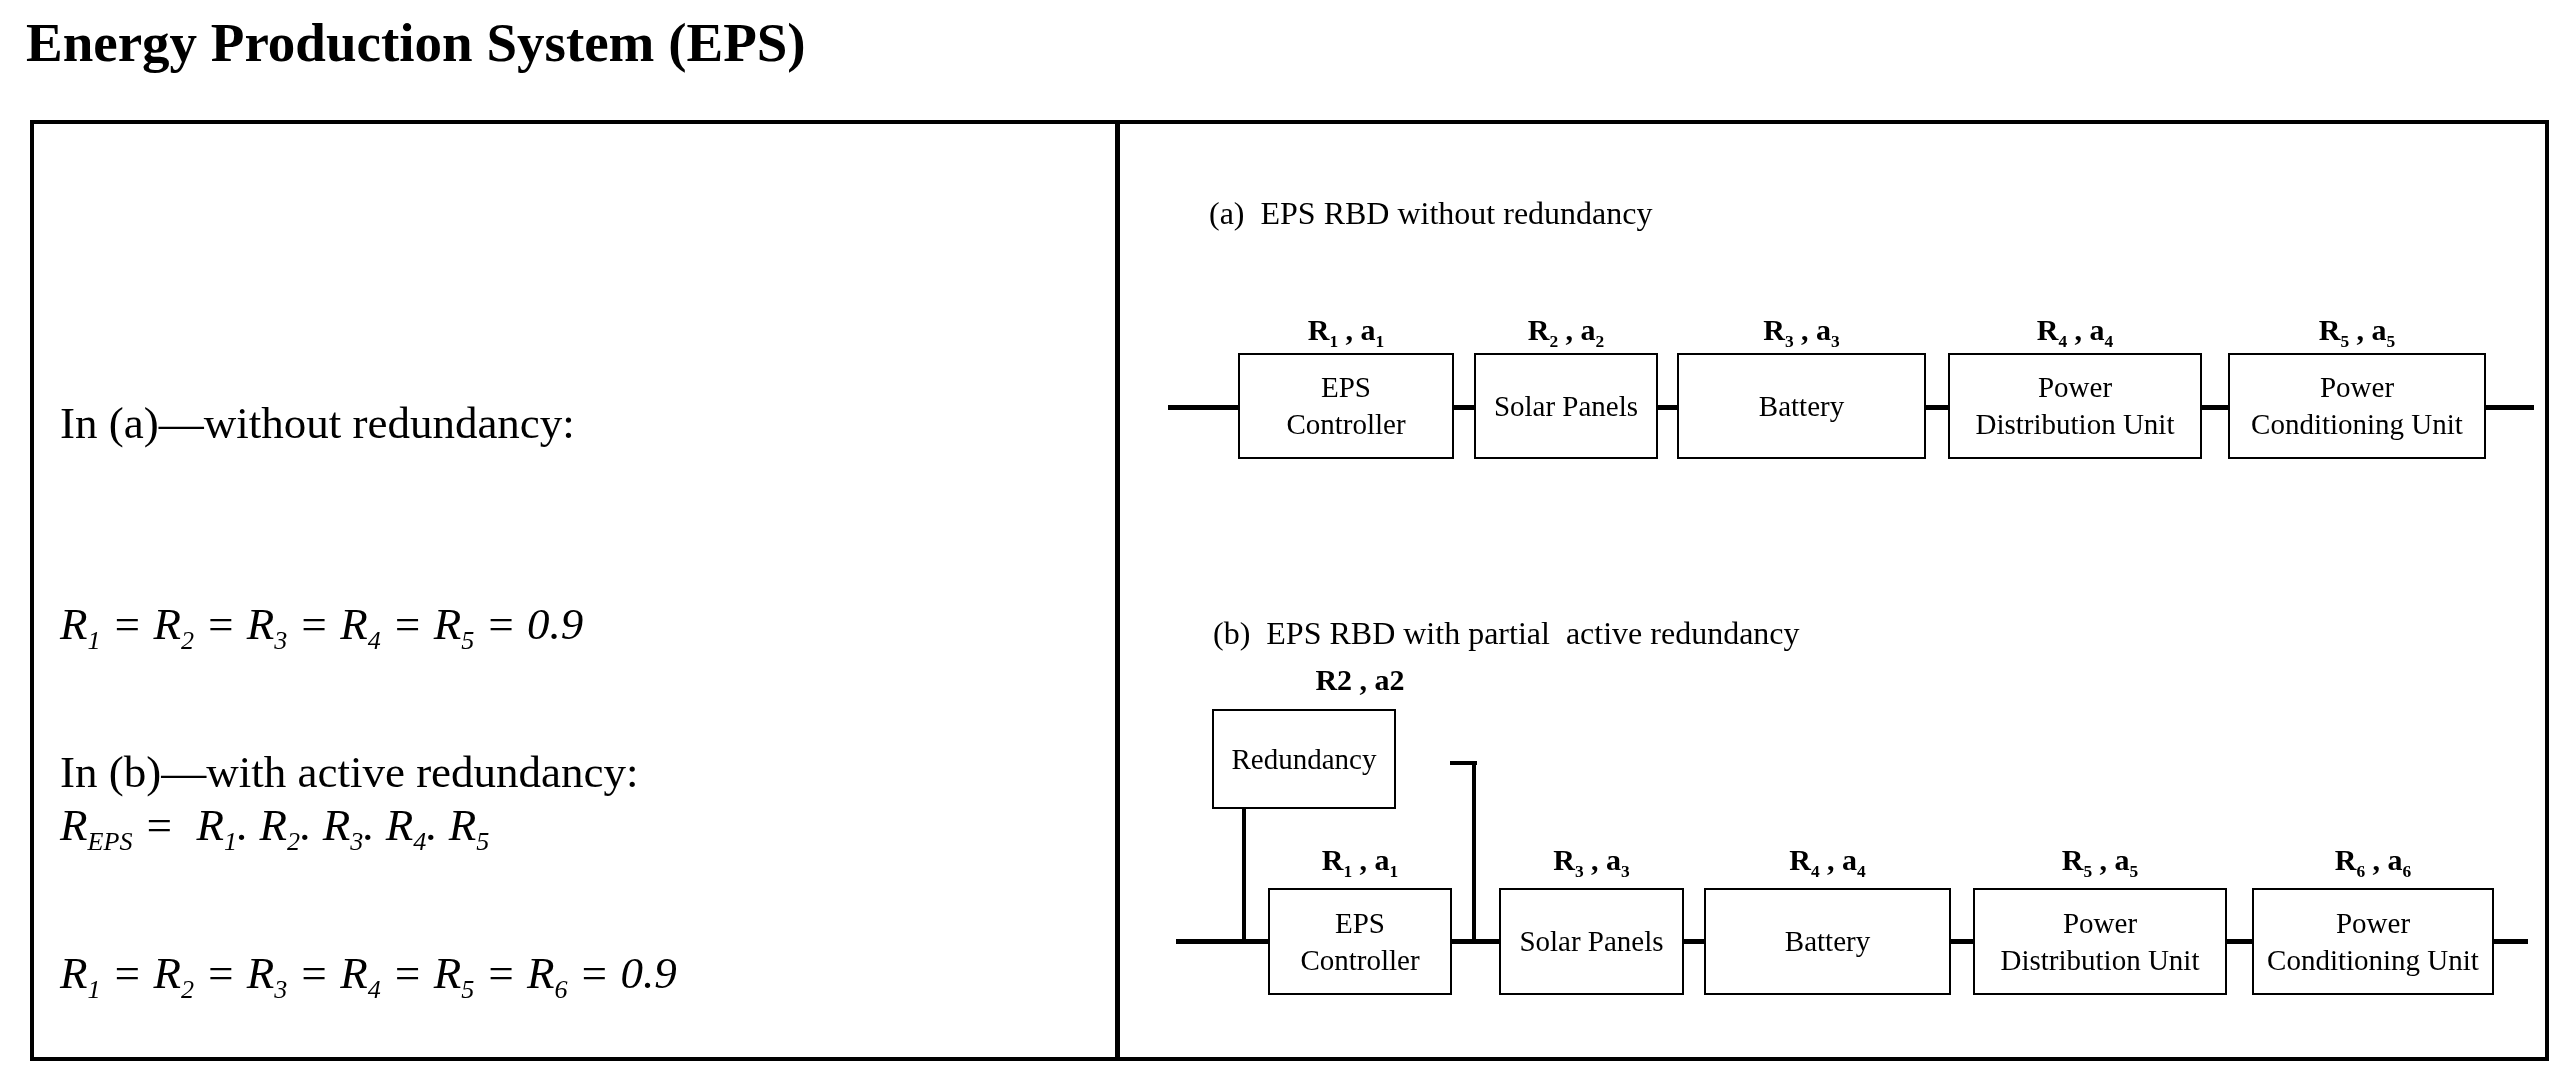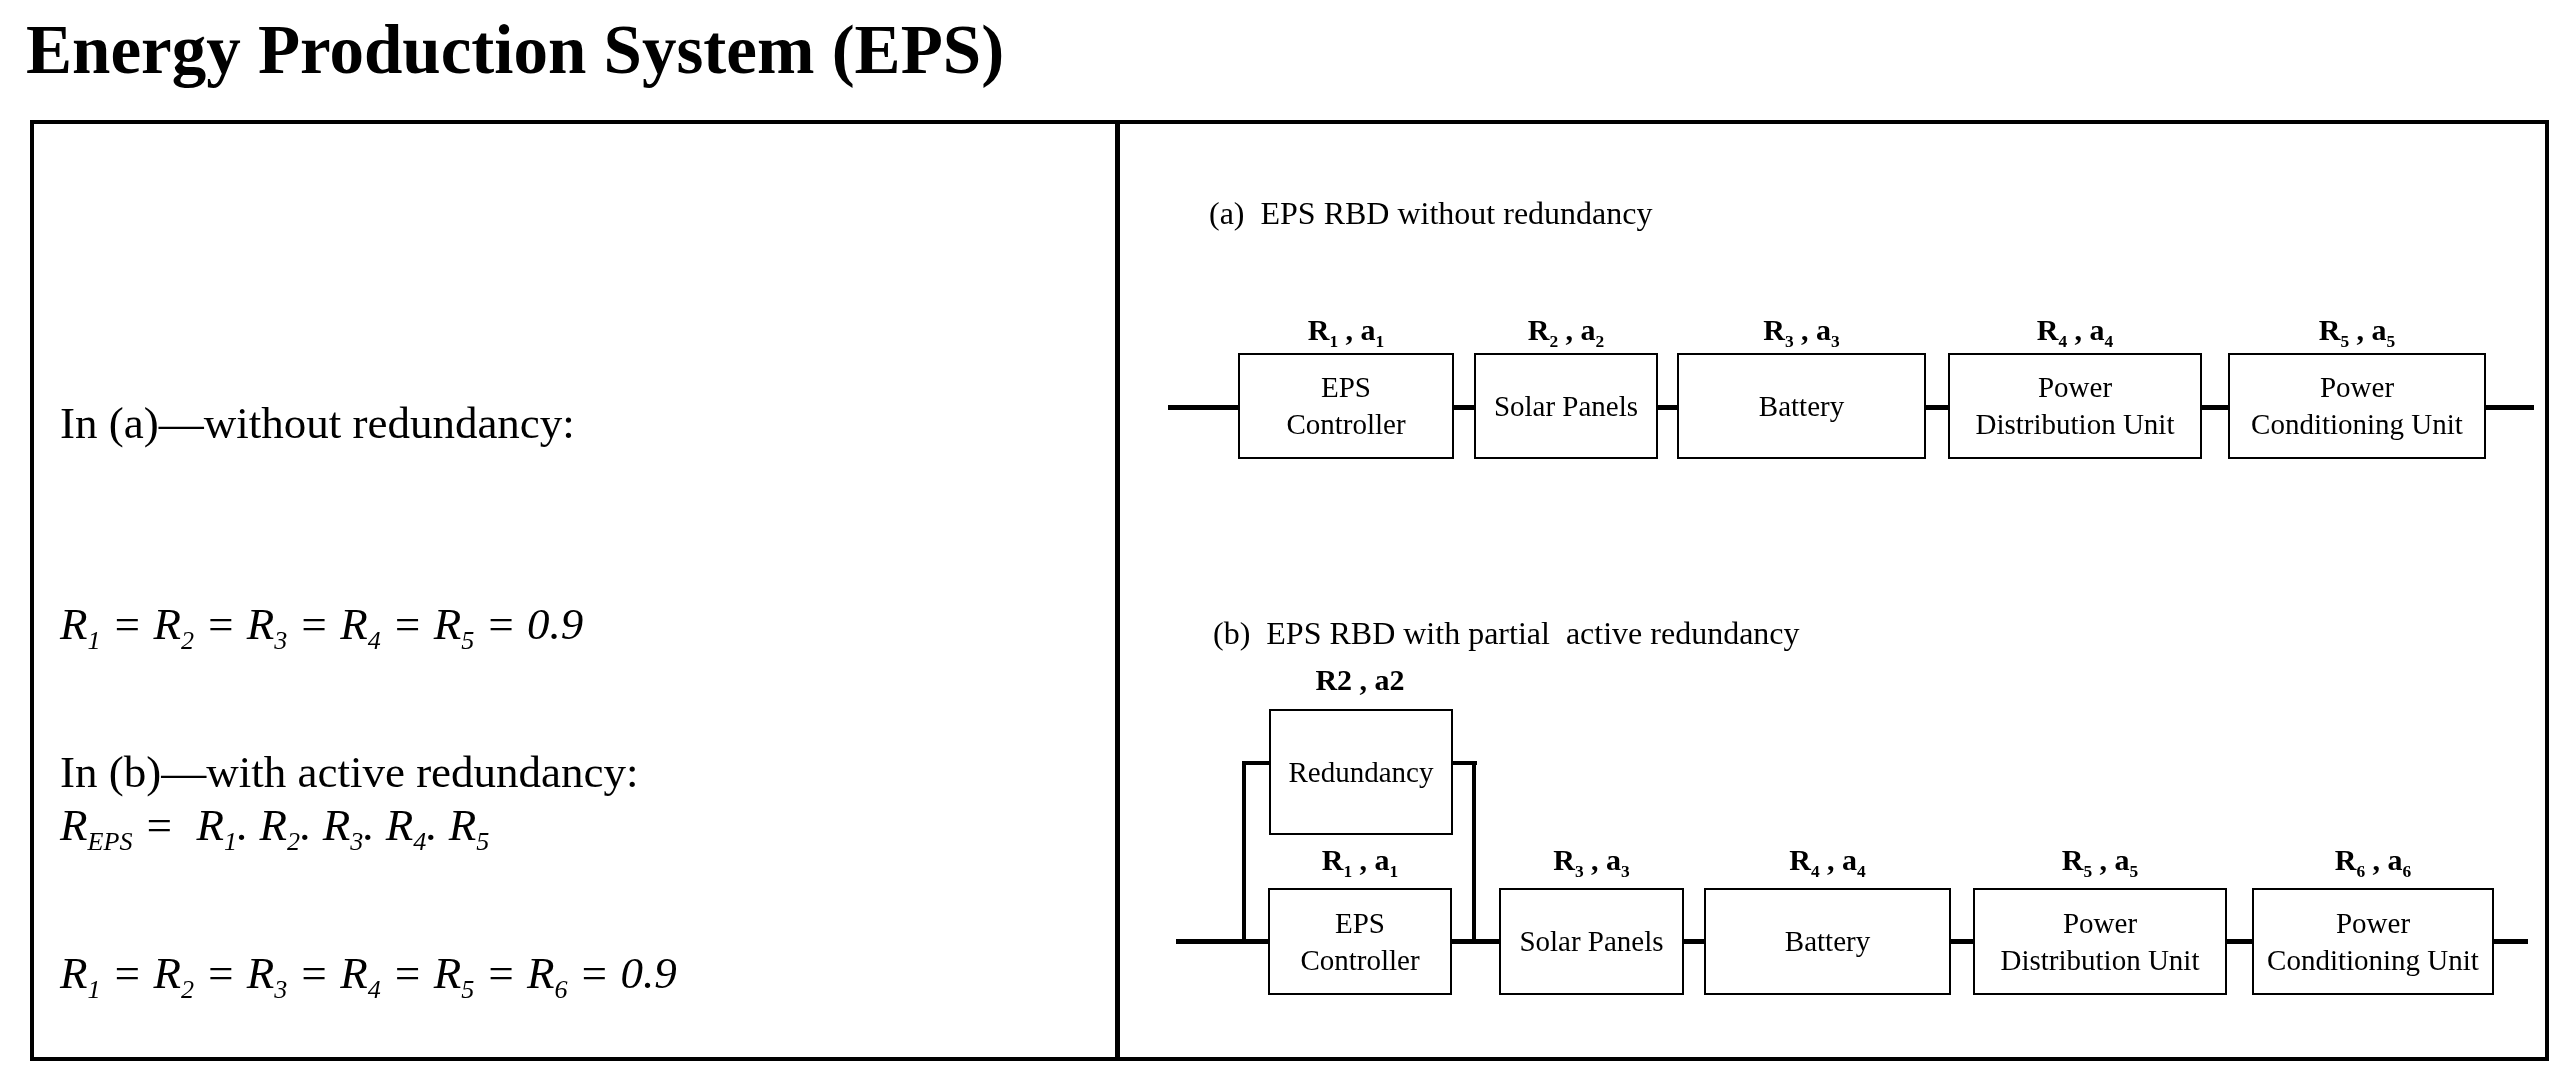--- a/index.html
+++ b/index.html
@@ -1,20 +1,20 @@
 <!DOCTYPE html>
 <html style="font-size:11px"><head>
 <meta charset="utf-8">
 <style>
   html,body{margin:0;padding:0;background:#ffffff;}
   .page{
     position:relative;width:2576px;height:1084px;background:#ffffff;
     font-family:"Liberation Serif","DejaVu Serif",serif;color:#000;overflow:hidden;
   }
-  .title{position:absolute;left:26px;top:11px;font-size:69px;font-weight:bold;white-space:pre;}
+  .title{position:absolute;left:26px;top:11px;font-size:55px;font-weight:bold;white-space:pre;}
   .frame{position:absolute;left:29.5px;top:120px;width:2519px;height:941px;border:4.8px solid #000;box-sizing:border-box;}
   .divider{position:absolute;left:1115px;top:120px;width:4.8px;height:941px;background:#000;}
   .ltext{position:absolute;left:60px;font-size:45px;line-height:67px;white-space:pre;}
   .math{font-style:italic;}
   sub{font-size:58%;line-height:0;}
   .rheading{position:absolute;font-size:32px;font-weight:normal;white-space:pre;line-height:38px;}
   .hline{position:absolute;height:4.8px;background:#000;}
   .vline{position:absolute;width:4.1px;background:#000;}
   .stub{position:absolute;height:4.1px;background:#000;}
   .block{
@@ -82,21 +82,21 @@
   <div class="rheading" style="left:1213px;top:585px;margin-top:29px;">(b)  EPS RBD with partial  active redundancy</div>
 
   <div class="hline" style="left:1176px;top:939px;width:1352px;"></div>
 
   <div class="vline" style="left:1242px;top:761px;height:183px;"></div>
   <div class="vline" style="left:1472px;top:761px;height:183px;"></div>
   <div class="stub" style="left:1242px;top:761px;width:29px;"></div>
   <div class="stub" style="left:1450px;top:761px;width:27px;"></div>
 
   <div class="blabel" style="left:1268px;width:184px;top:661px;">R2 , a2</div>
-  <div class="block" style="left:1269px;top:709px;width:184px;height:126px;">
+  <div class="block" style="left:1212px;top:709px;width:184px;height:100px;">
     <span class="btext">Redundancy</span>
   </div>
 
   <div class="blabel" style="left:1268px;width:184px;top:841px;">R<sub>1</sub> , a<sub>1</sub></div>
   <div class="blabel" style="left:1499px;width:185px;top:841px;">R<sub>3</sub> , a<sub>3</sub></div>
   <div class="blabel" style="left:1704px;width:247px;top:841px;">R<sub>4</sub> , a<sub>4</sub></div>
   <div class="blabel" style="left:1973px;width:254px;top:841px;">R<sub>5</sub> , a<sub>5</sub></div>
   <div class="blabel" style="left:2252px;width:242px;top:841px;">R<sub>6</sub> , a<sub>6</sub></div>
 
   <div class="block" style="left:1268px;top:888px;width:184px;height:107px;">

